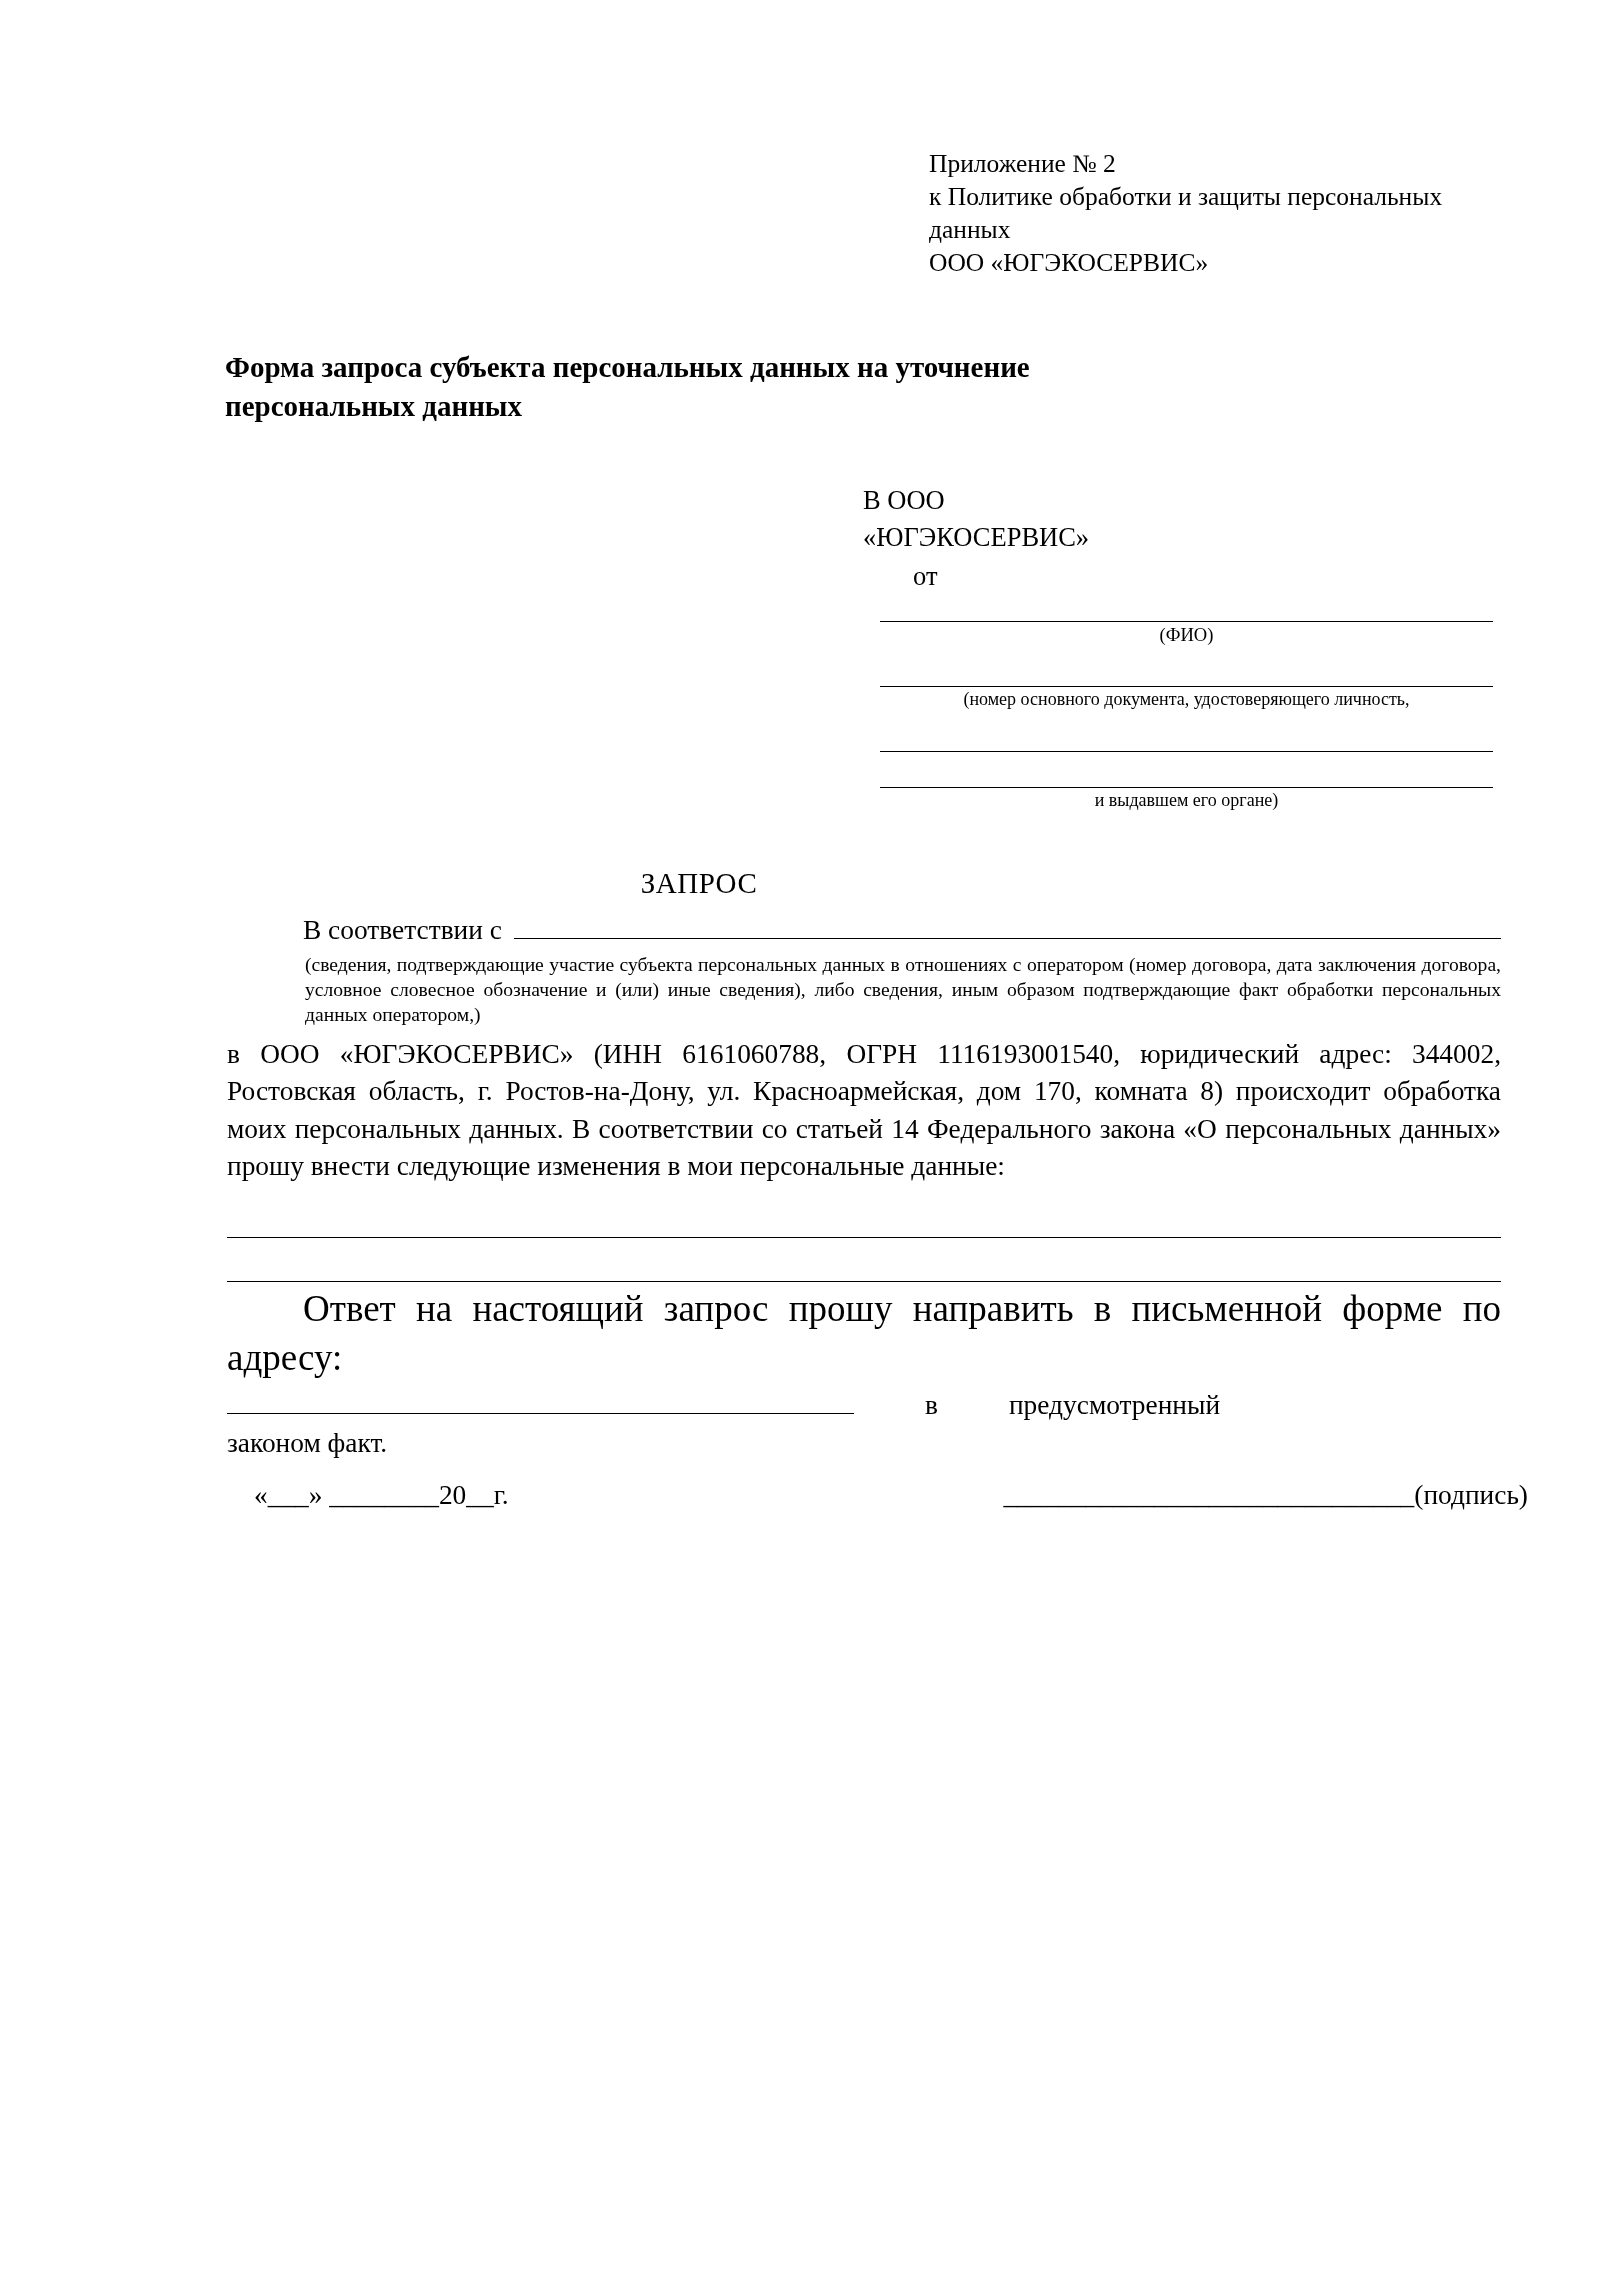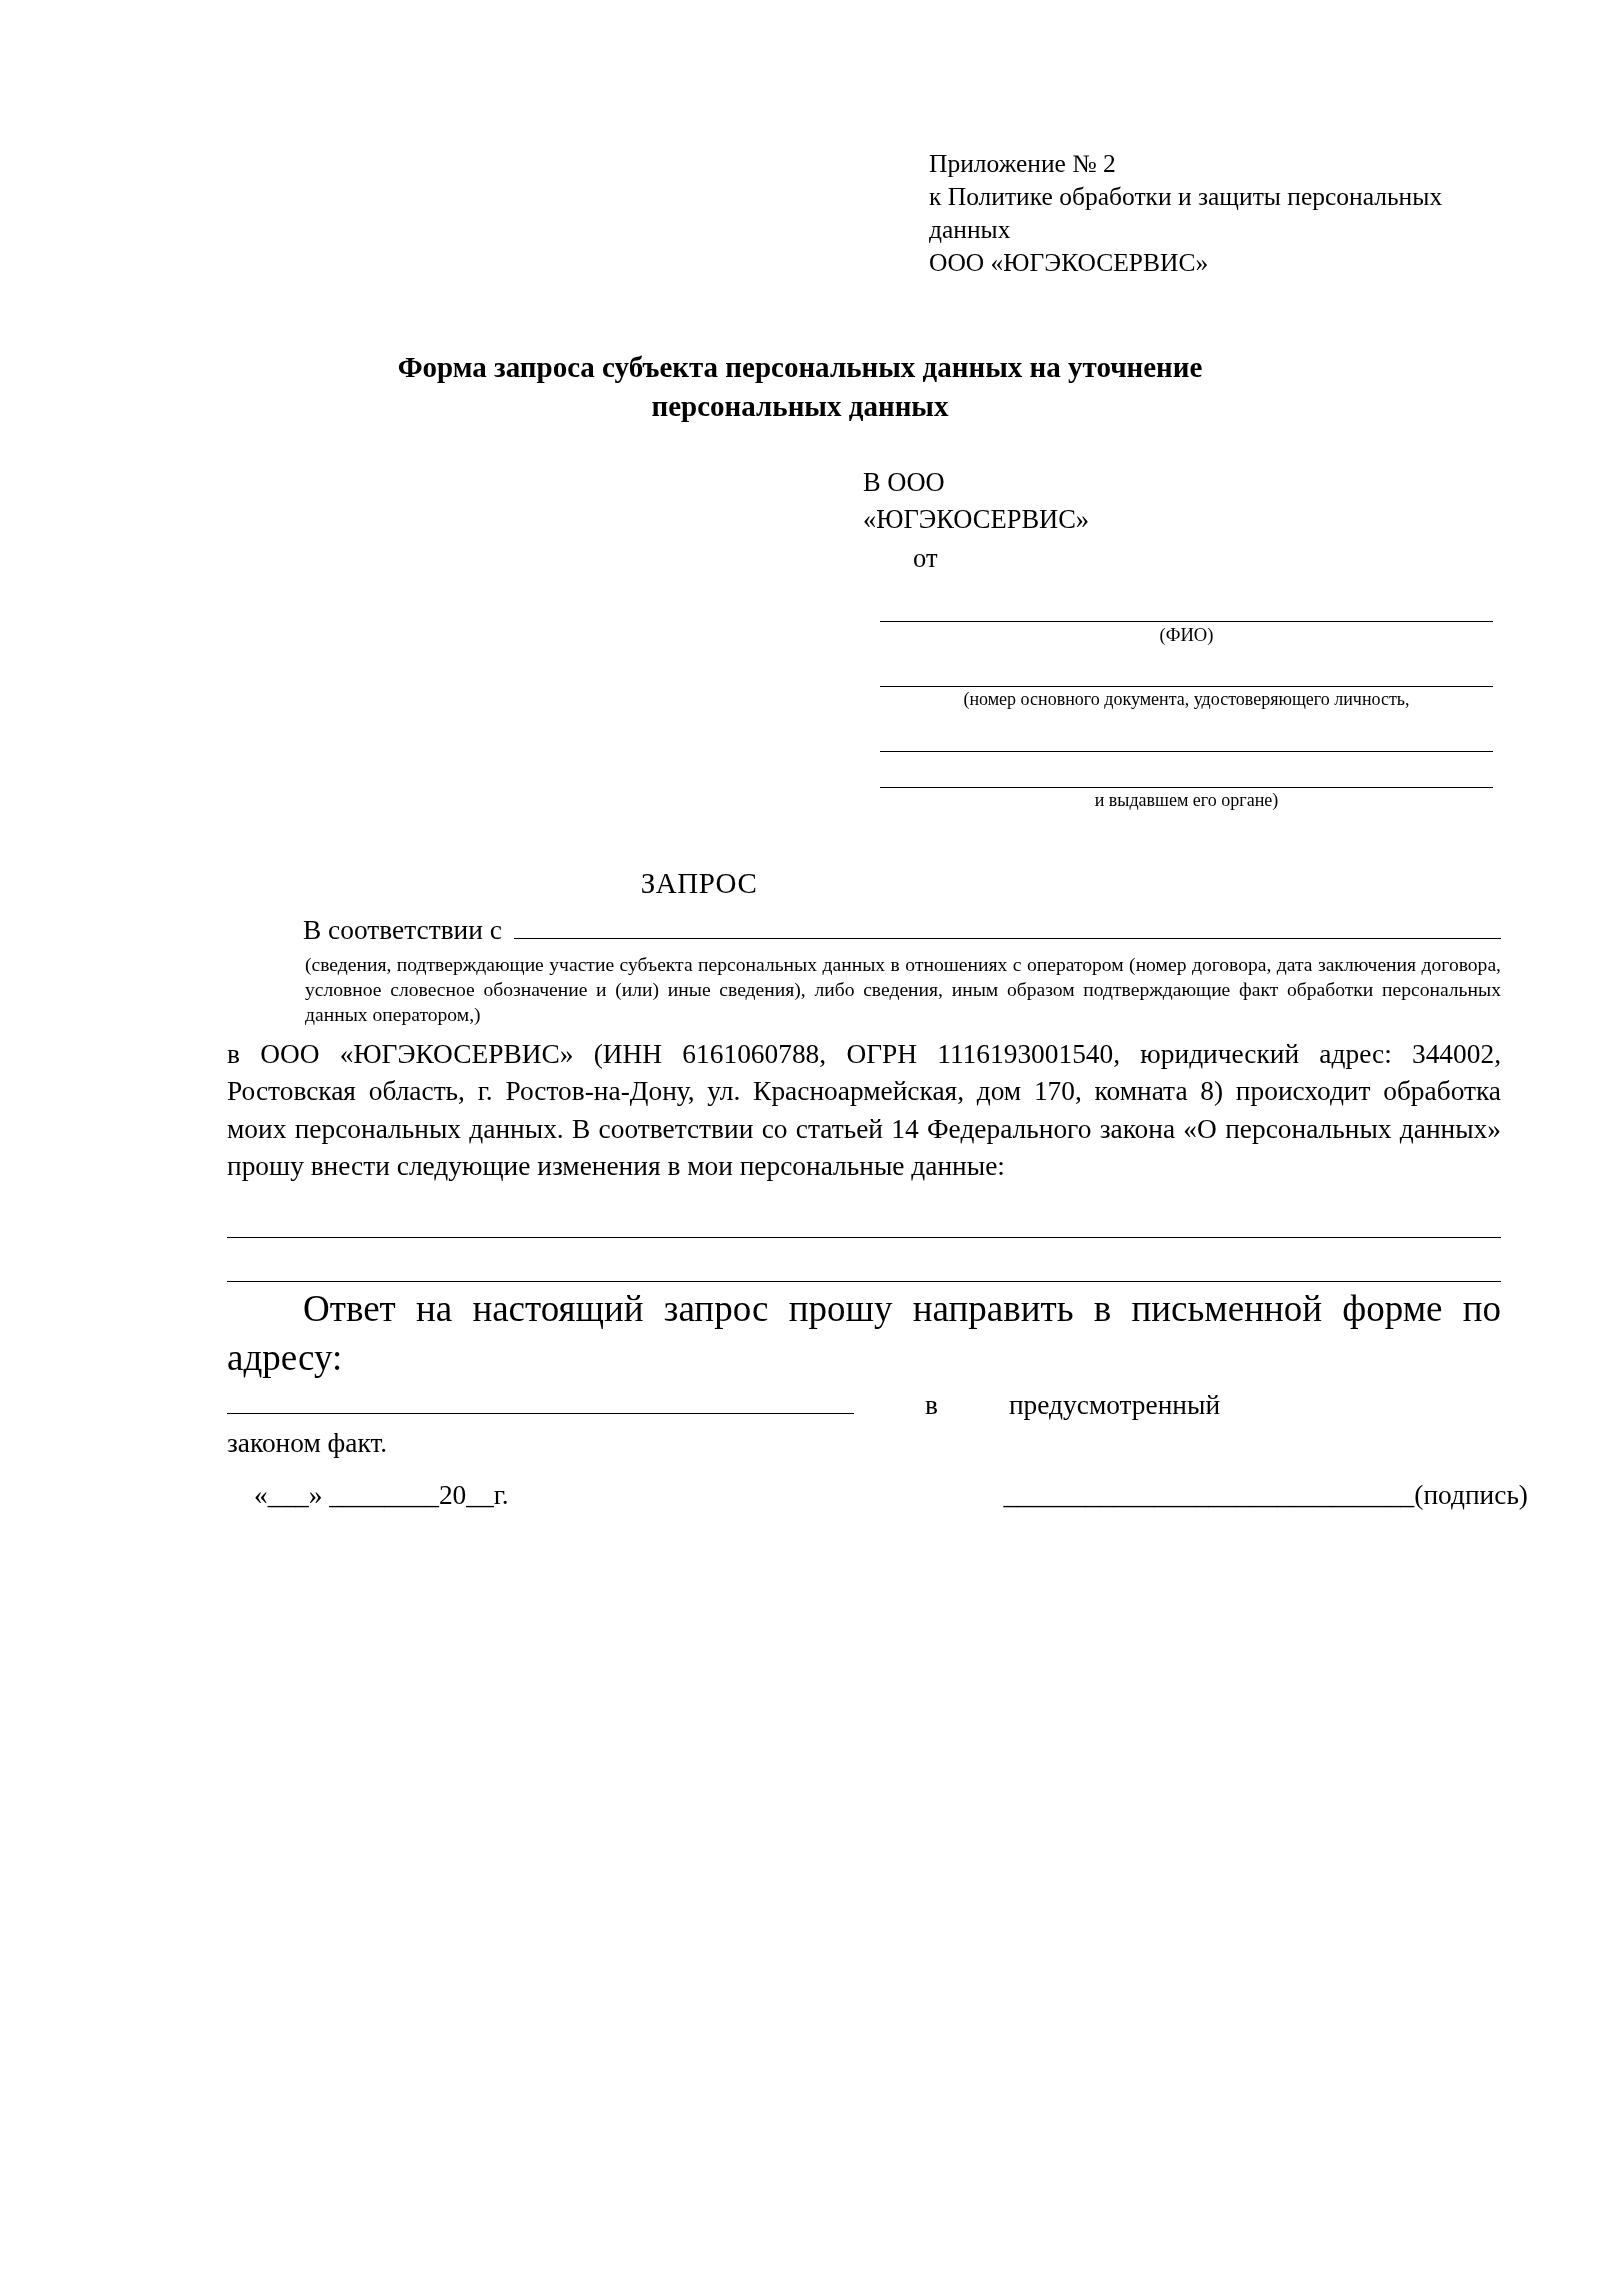--- a/index.html
+++ b/index.html
@@ -30,33 +30,33 @@
     width: 608px;
     font-size: 25.5px;
     line-height: 1.30;
   }
   .header-block div {
     white-space: pre-wrap;
   }
   
   .doc-title {
     position: absolute;
-    left: 212px;
+    left: 225px;
     top: 348px;
     width: 1176px;
-    text-align: center;
+    text-align: left;
     font-size: 29px;
     font-weight: bold;
     line-height: 1.35;
   }
   
   .addressee {
     position: absolute;
     left: 863px;
-    top: 464px;
+    top: 482px;
     width: 627px;
     font-size: 26.5px;
     line-height: 1.40;
   }
   .addressee .ot {
     margin-left: 50px;
     display: block;
     margin-top: 2px;
   }
   

